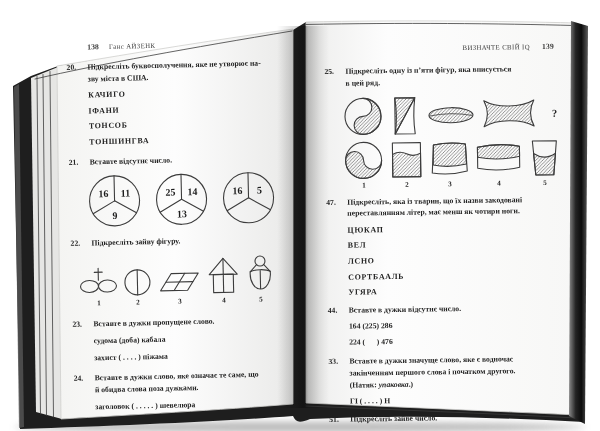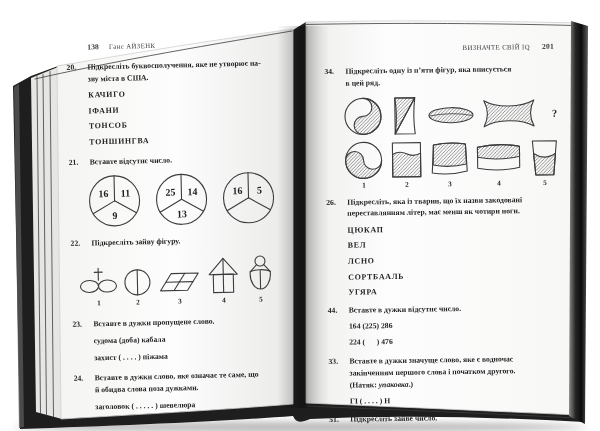--- a/index.html
+++ b/index.html
@@ -232,25 +232,25 @@
     <span class="num">24.</span>
     <span>Вставте в дужки слово, яке означає те саме, що</span>
   </div>
   <div class="cont">й обидва слова поза дужками.</div>
   <div class="ex">заголовок ( . . . . . ) шевелюра</div>
 </div>
 
 <div id="right-content">
   <div class="runhead R">
     <span>ВИЗНАЧТЕ СВІЙ IQ</span>
-    <span class="pagenum">201</span>
+    <span class="pagenum">139</span>
   </div>
 
   <div class="q" style="margin-top:12px">
-    <span class="num">34.</span>
+    <span class="num">25.</span>
     <span>Підкресліть одну із п’яти фігур, яка вписується</span>
   </div>
   <div class="cont">в цей ряд.</div>
 
   <div class="figs25a">
     <svg width="40" height="42" viewBox="0 0 40 42">
       <path class="ht" d="M20,3 A18,18 0 0 1 20,39 A9,9 0 0 1 20,21 A9,9 0 0 0 20,3 Z"></path>
       <circle class="st" cx="20" cy="21" r="18"></circle>
     </svg>
     <svg width="30" height="42" viewBox="0 0 30 42">
@@ -300,21 +300,21 @@
     <div class="figcell">
       <svg width="34" height="40" viewBox="0 0 34 40">
         <path class="ht" d="M6,15.5 Q17,23 28,15.5 L26,37 L8,37 Z"></path>
         <path class="st" d="M5,3 L29,3 L26,37 L8,37 Z"></path>
       </svg>
       <span class="figlabel">5</span>
     </div>
   </div>
 
   <div class="q" style="margin-top:6px">
-    <span class="num">26.</span>
+    <span class="num">47.</span>
     <span>Підкресліть, яка із тварин, що їх назви закодовані</span>
   </div>
   <div class="cont">переставлянням літер, має менш як чотири ноги.</div>
   <div class="opts">
     <div class="opt">ЦЮКАП</div>
     <div class="opt">ВЕЛ</div>
     <div class="opt">ЛСНО</div>
     <div class="opt">СОРТБААЛЬ</div>
     <div class="opt">УГЯРА</div>
   </div>

